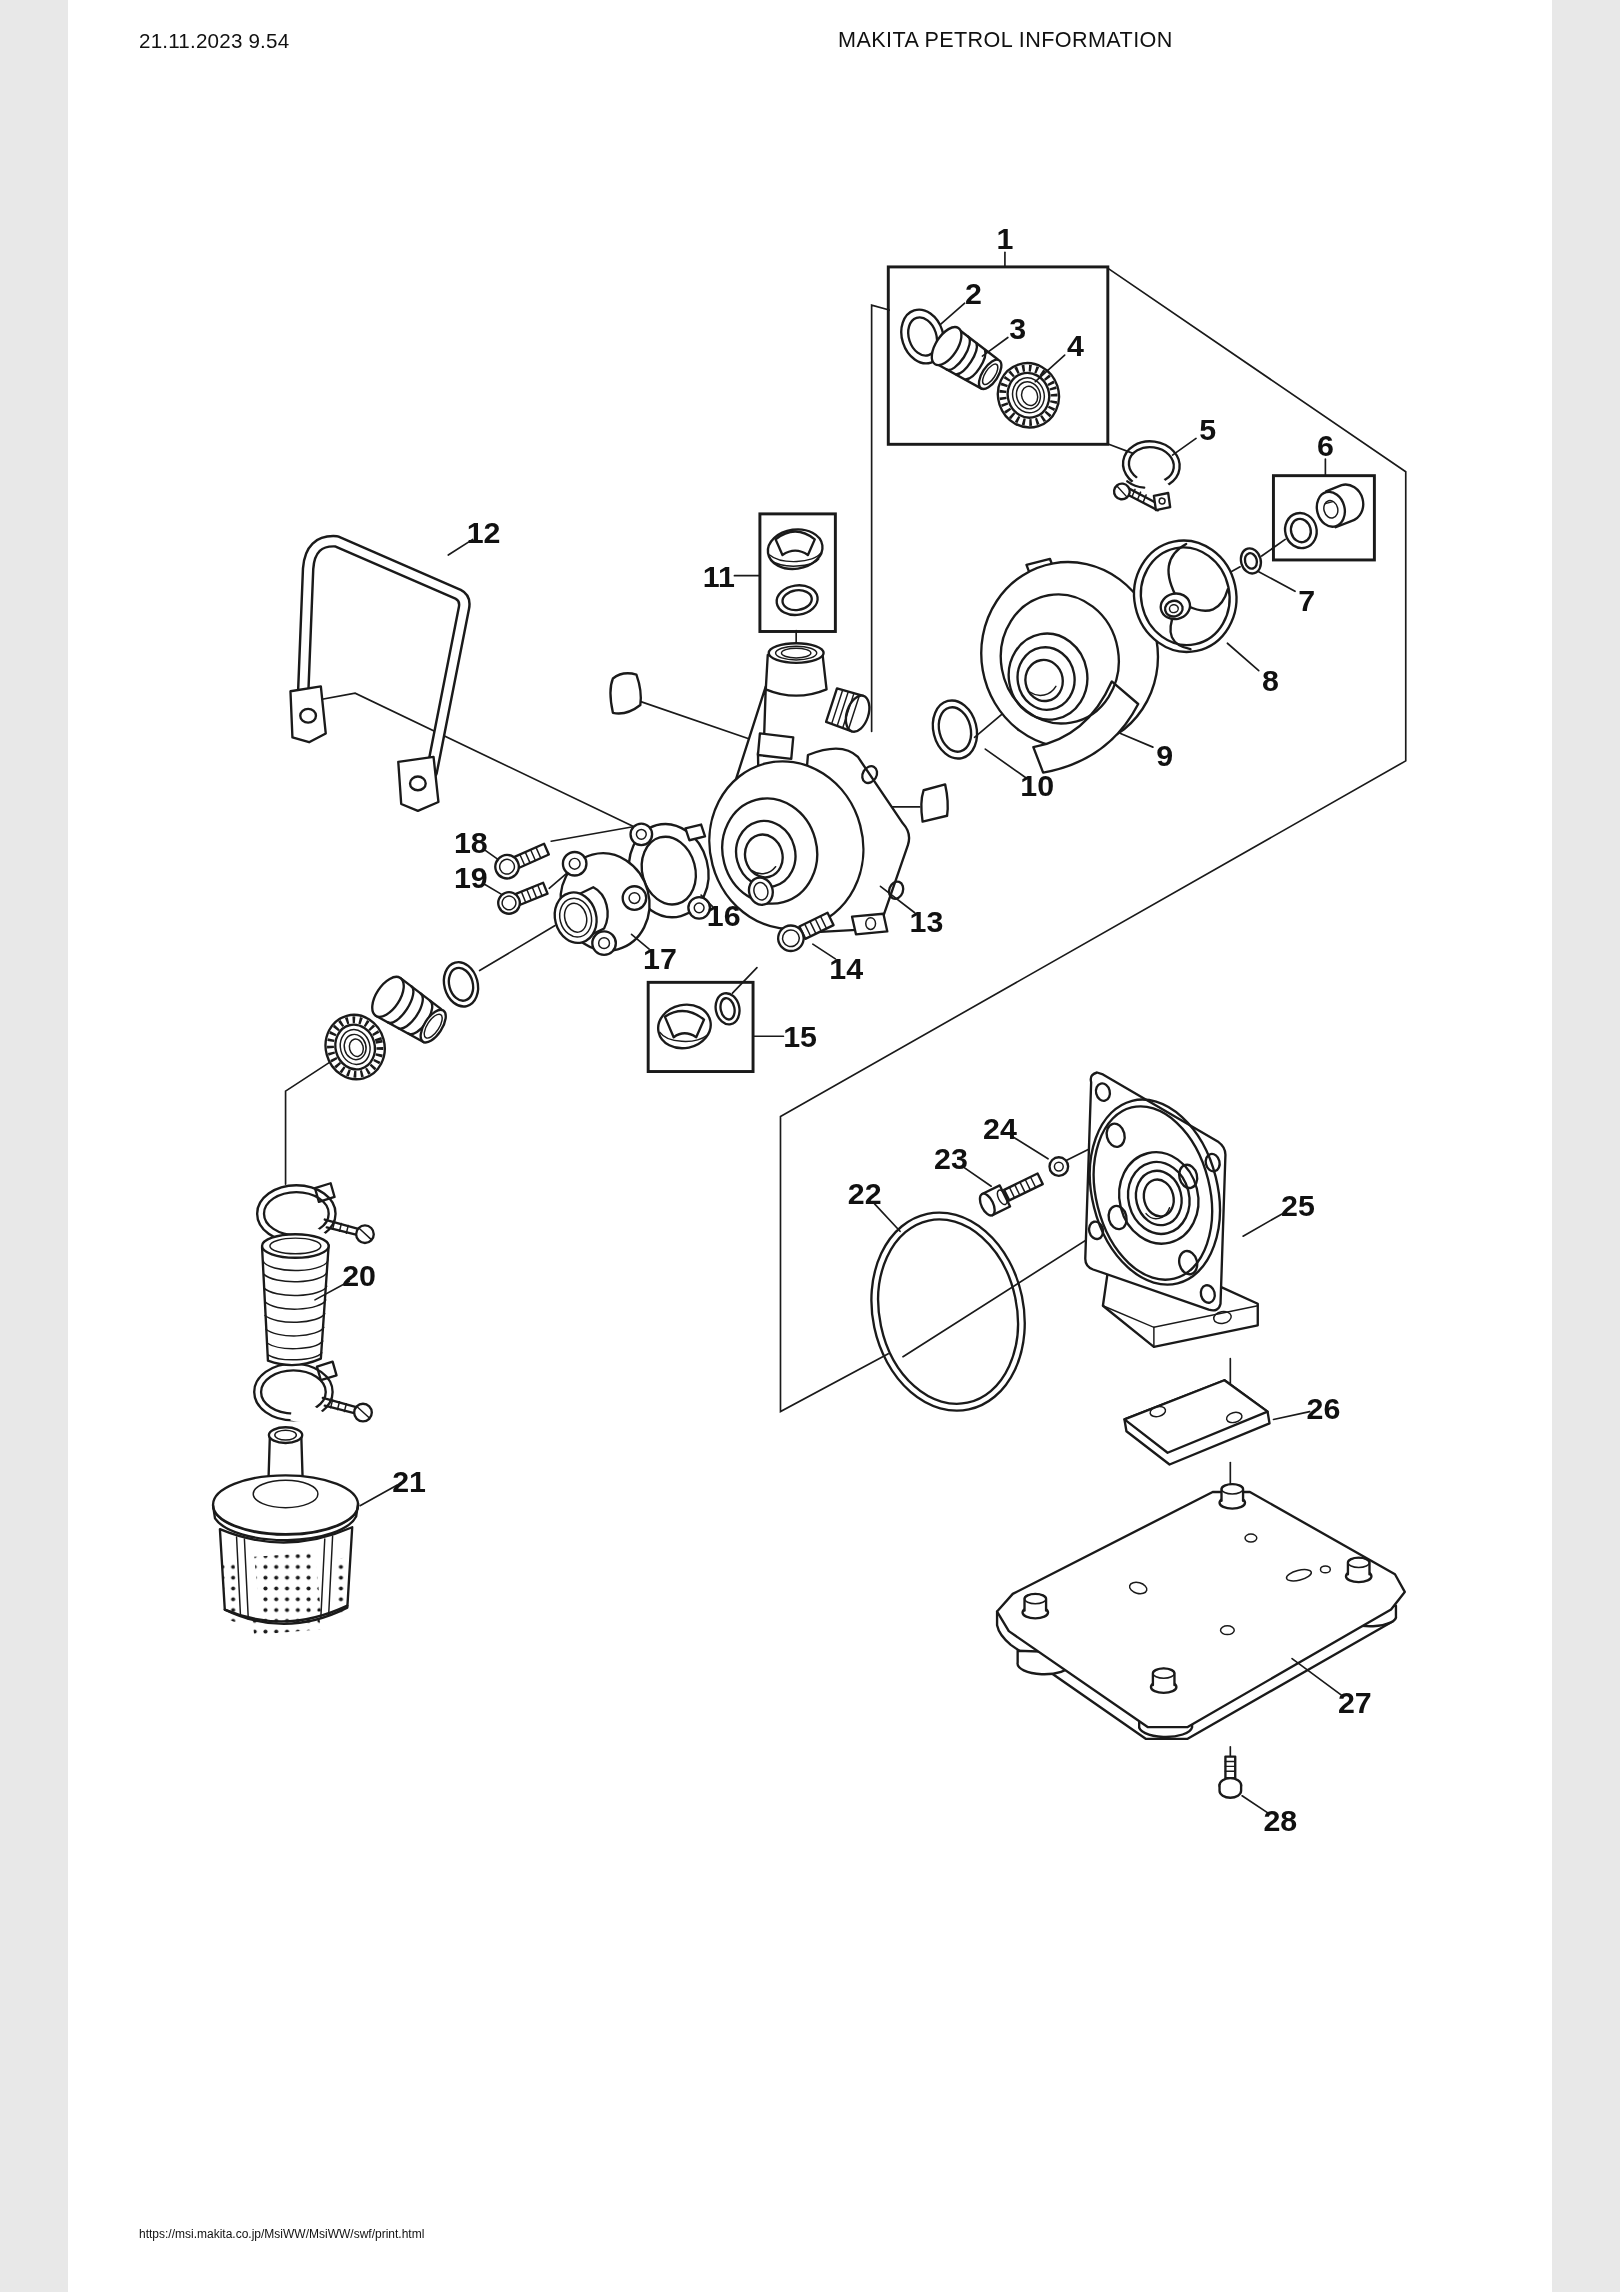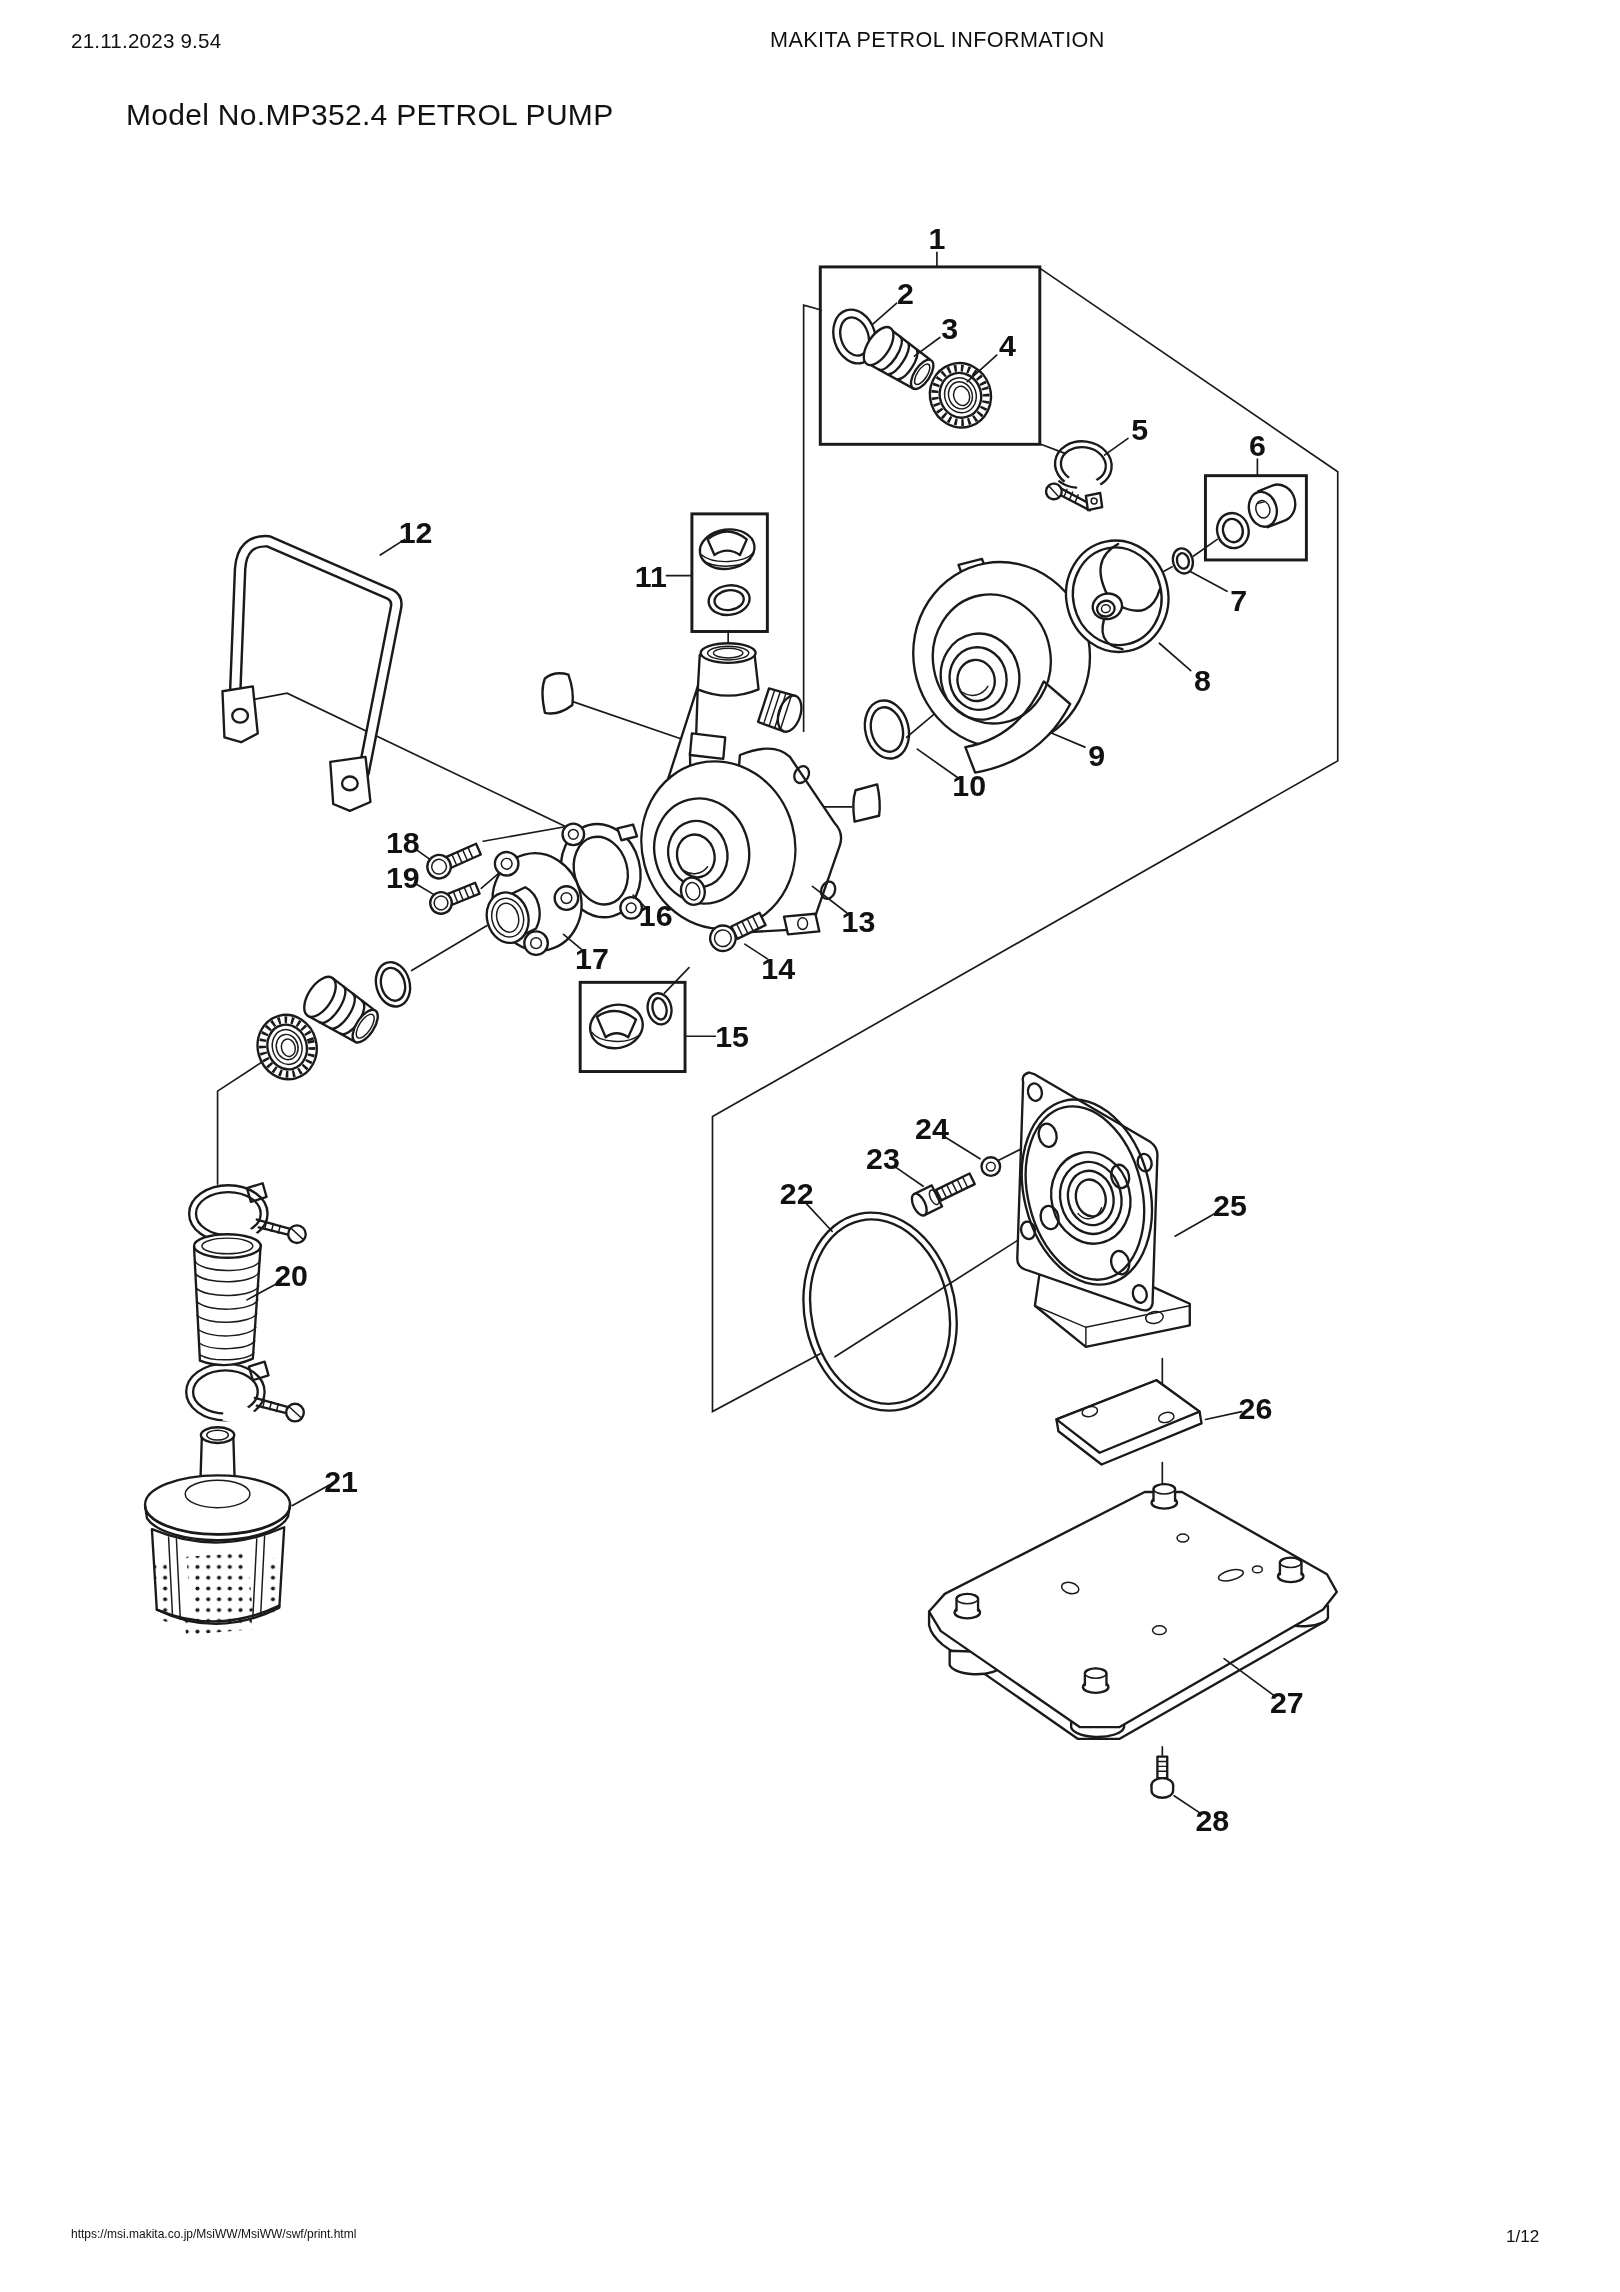--- a/index.html
+++ b/index.html
@@ -1,16 +1,16 @@
 <!DOCTYPE html>
 <html><head>
 <meta charset="utf-8">
 <style>
   html,body{margin:0;padding:0;background:#e8e8e8;}
-  .page{position:relative;width:1620px;height:2293px;background:#ffffff;margin:0 auto;
+  .page{position:relative;width:1484px;height:2293px;background:#ffffff;margin:0 auto;
         font-family:"Liberation Sans", sans-serif;color:#111;overflow:hidden;}
   .hdr-left{position:absolute;left:71px;top:29px;font-size:20.6px;letter-spacing:0.2px;}
   .hdr-center{position:absolute;left:770px;top:27.4px;font-size:21.6px;letter-spacing:0.4px;}
   .doc-title{position:absolute;left:126px;top:98px;font-size:30px;letter-spacing:0.3px;}
   .ftr-url{position:absolute;left:71px;top:2227px;font-size:12px;}
   .ftr-page{position:absolute;left:1506px;top:2227px;font-size:17px;}
   svg{position:absolute;left:0;top:0;}
   svg *{vector-effect:none;}
   .callout-num{font-family:"Liberation Sans",sans-serif;font-size:31px;font-weight:700;
                fill:#111;text-anchor:middle;dominant-baseline:central;}
@@ -20,21 +20,20 @@
   .po{stroke:#1a1a1a;stroke-width:2.4;fill:none;stroke-linejoin:round;stroke-linecap:round;}
   .pt{stroke:#1a1a1a;stroke-width:1.5;fill:none;stroke-linecap:round;}
   .knurl{stroke:#1a1a1a;stroke-width:7;fill:none;stroke-dasharray:2.6 4.2;}
 </style>
 </head>
 <body>
 
 <div class="page">
   <div class="hdr-left">21.11.2023 9.54</div>
   <div class="hdr-center">MAKITA PETROL INFORMATION</div>
-  <div class="doc-title">Model No.MP352.4 PETROL PUMP</div>
 
   <svg id="diagram-svg" width="1620" height="2293" viewBox="0 0 1653 2339">
     <defs>
       <pattern id="dots" width="11" height="11" patternUnits="userSpaceOnUse">
         <circle cx="3.5" cy="3.5" r="2.1" fill="#1a1a1a"></circle>
       </pattern>
     </defs>
 
     <g>
       <polyline class="ln" points="838,316 820,311 820,746"></polyline>

